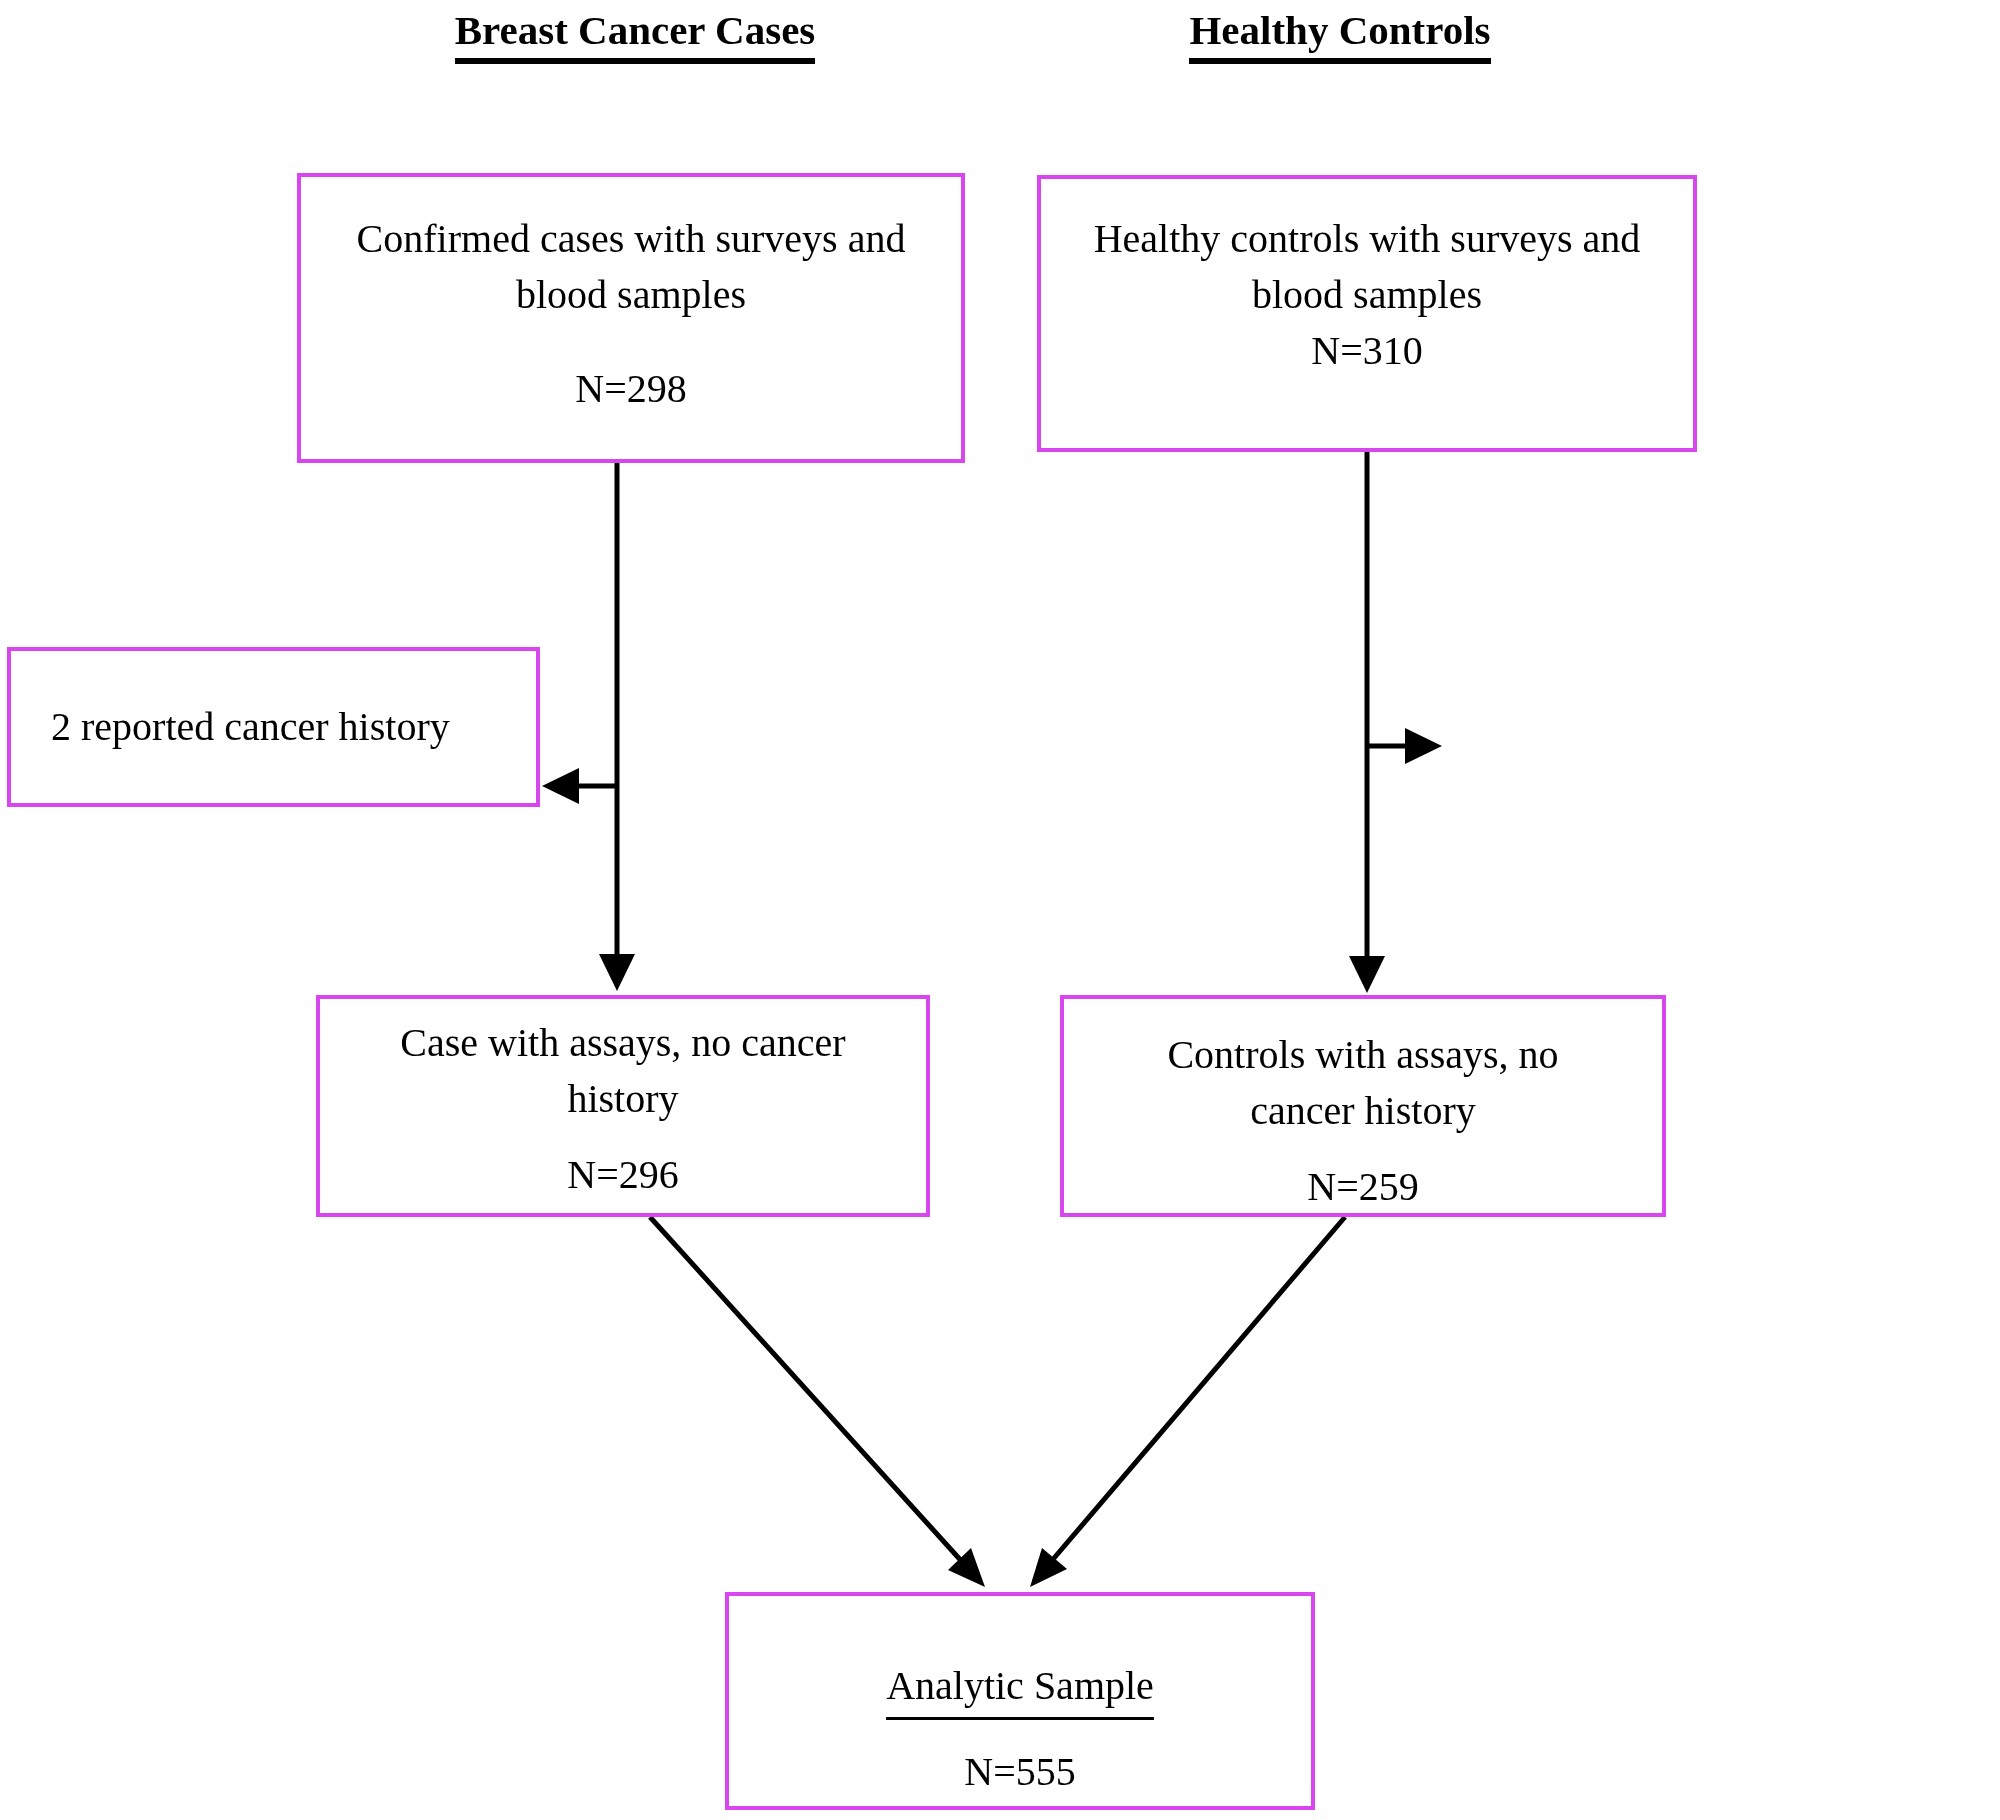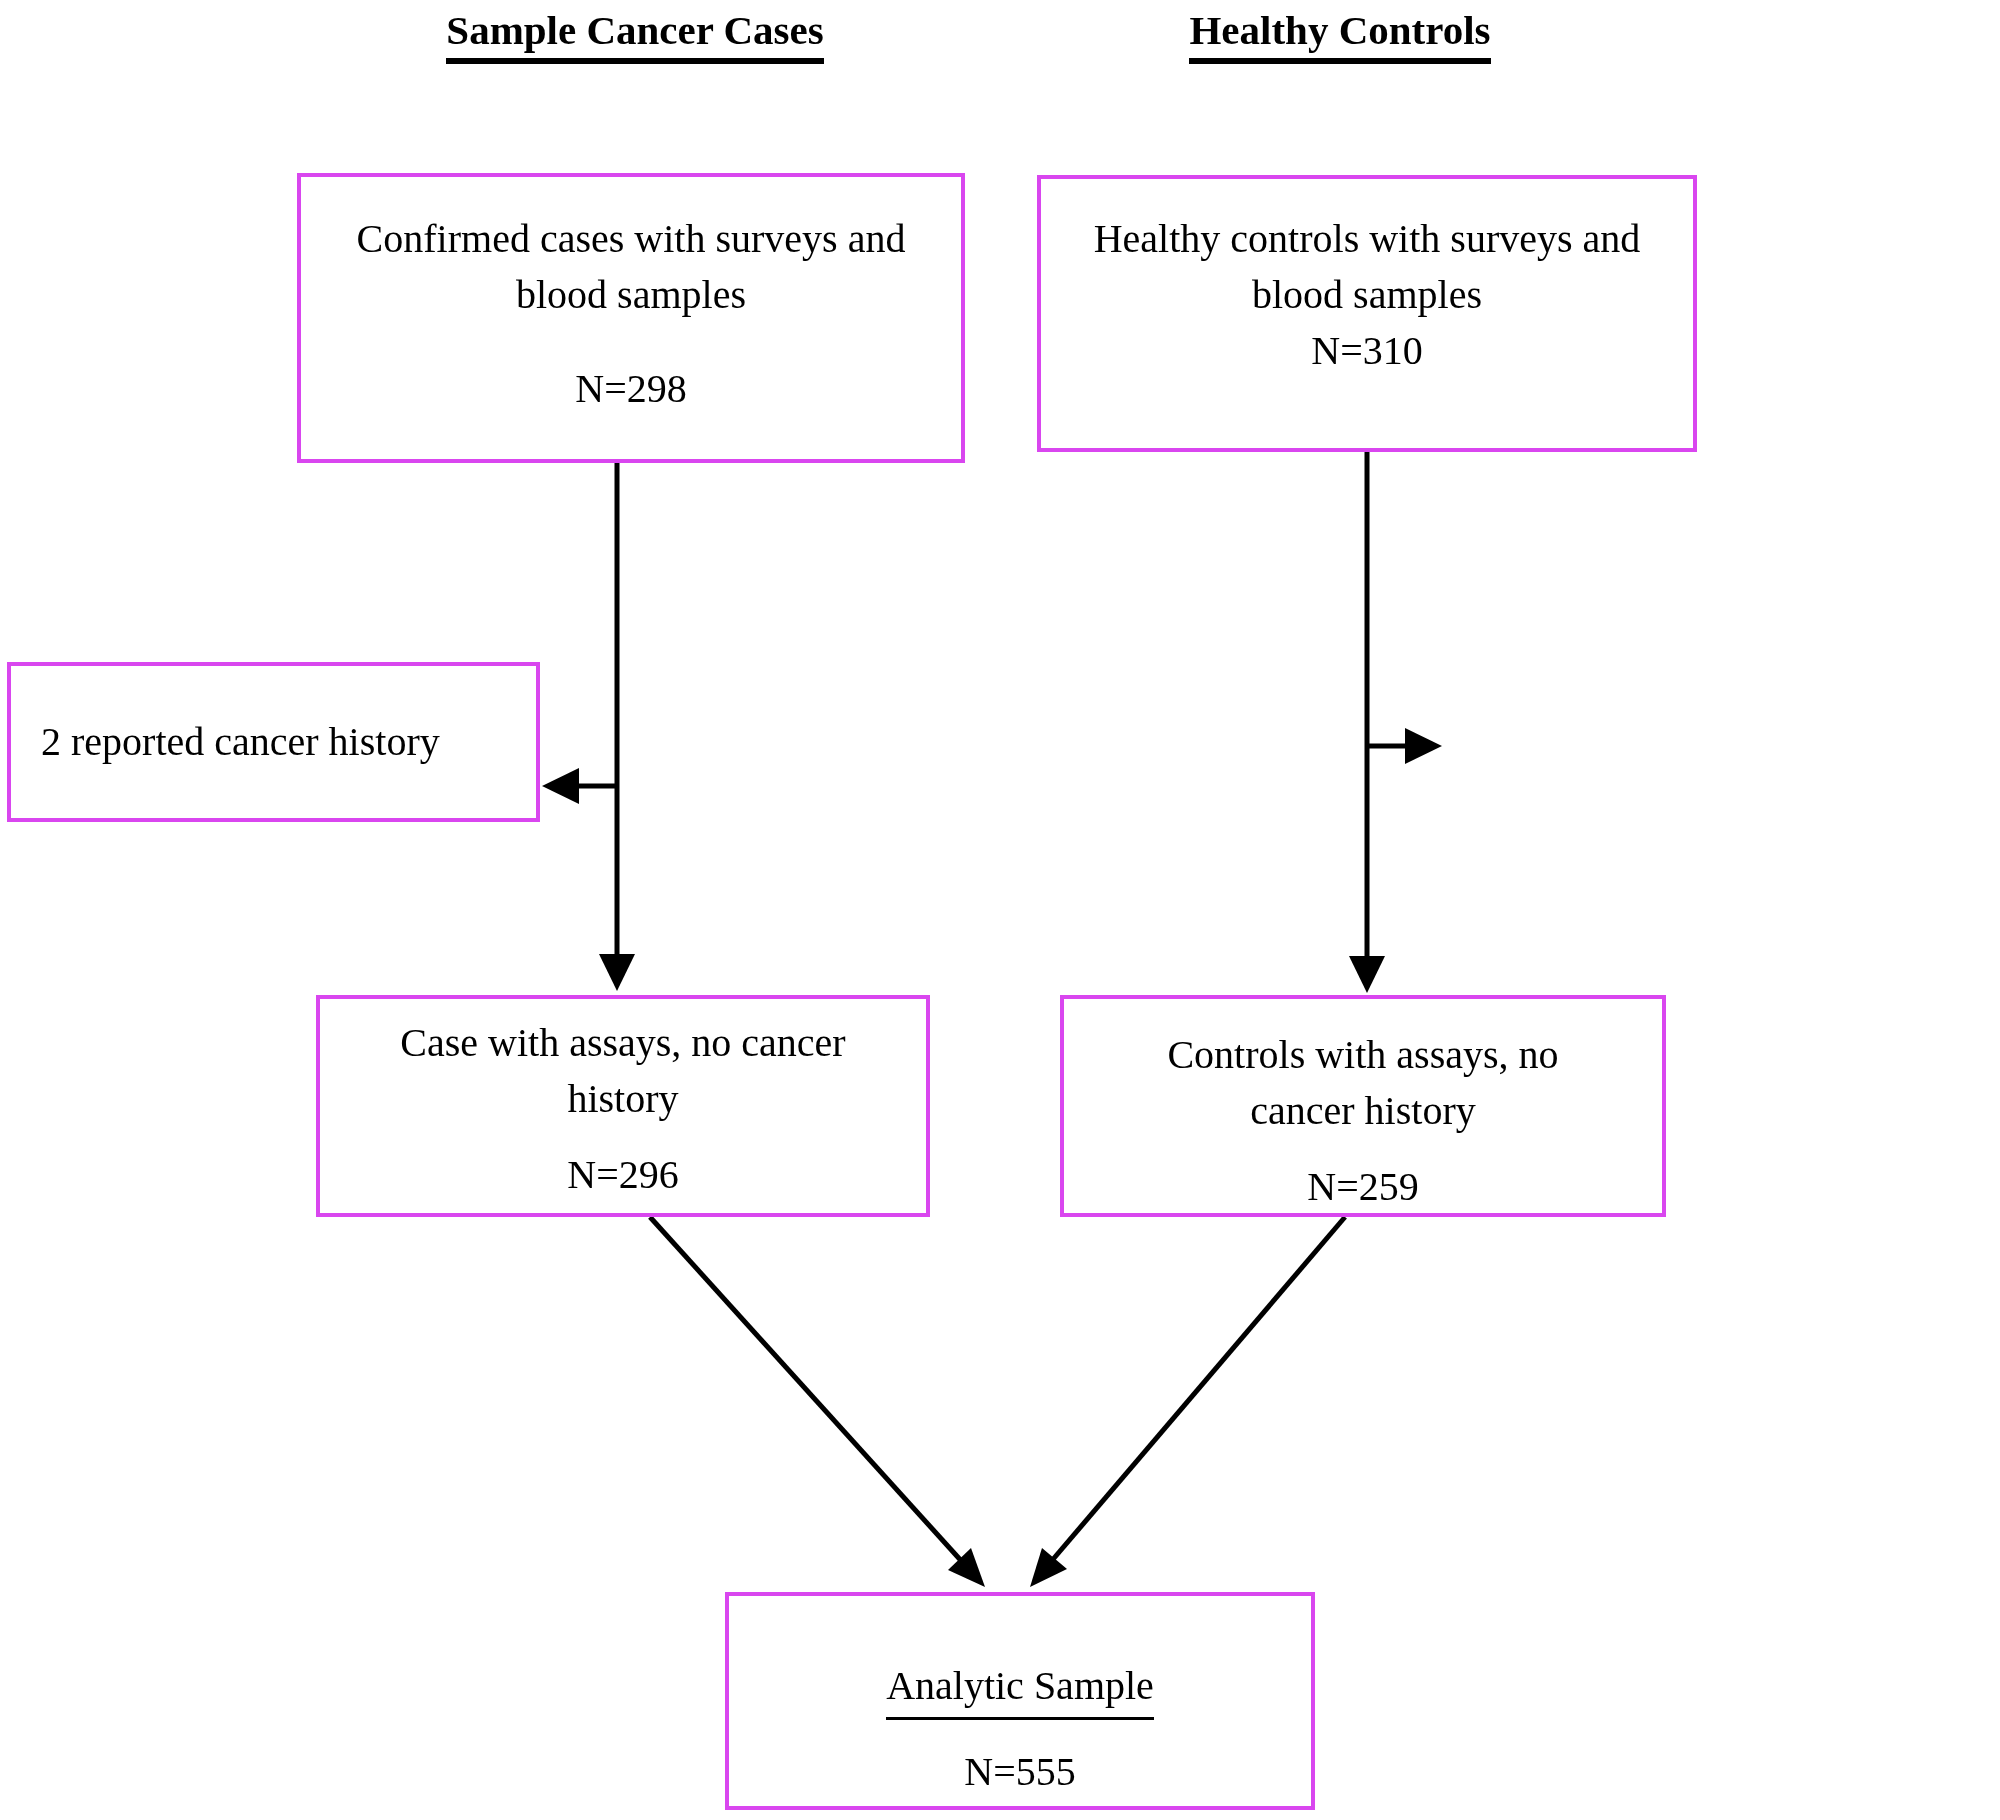--- a/index.html
+++ b/index.html
@@ -30,22 +30,22 @@
   .box .line{display:block;line-height:56px;}
   .box .nvalue{display:block;line-height:56px;}
   .center{text-align:center;}
 
   .b-cases-initial{left:297px;top:173px;width:668px;height:290px;padding-top:34px;}
   .b-cases-initial .nvalue{margin-top:38px;}
 
   .b-controls-initial{left:1037px;top:175px;width:660px;height:277px;padding-top:32px;}
   .b-controls-initial .nvalue{}
 
-  .b-cases-excluded{left:7px;top:662px;width:533px;height:160px;
-    display:flex;align-items:center;padding-left:30px;}
+  .b-cases-excluded{left:7px;top:647px;width:533px;height:160px;
+    display:flex;align-items:center;padding-left:40px;}
 
   .b-controls-excluded{left:1443px;top:645px;width:542px;height:165px;
     display:flex;flex-direction:column;justify-content:center;padding-left:52px;}
   .b-controls-excluded .line{line-height:82px;}
 
   .b-cases-final{left:316px;top:995px;width:614px;height:222px;padding-top:16px;}
   .b-cases-final .nvalue{margin-top:20px;}
 
   .b-controls-final{left:1060px;top:995px;width:606px;height:222px;padding-top:28px;}
   .b-controls-final .nvalue{margin-top:20px;}
@@ -53,21 +53,21 @@
   .b-analytic{left:725px;top:1592px;width:590px;height:218px;padding-top:62px;}
   .b-analytic .nvalue{margin-top:24px;}
   .u{display:inline-block;border-bottom:3px solid #000;padding-bottom:3px;}
 </style>
 </head>
 <body>
 
 <div class="canvas">
 
   <div class="hdr hdr-left">
-    <span class="ht">Sample Cancer Cases</span>
+    <span class="ht">Breast Cancer Cases</span>
   </div>
   <div class="hdr hdr-right">
     <span class="ht">Healthy Controls</span>
   </div>
 
   <svg class="arrows" viewBox="0 0 2000 1820" xmlns="http://www.w3.org/2000/svg">
     <g>
       <line x1="617" y1="461" x2="617" y2="958"></line>
       <polygon points="617,991 599,954 635,954"></polygon>
     </g>

